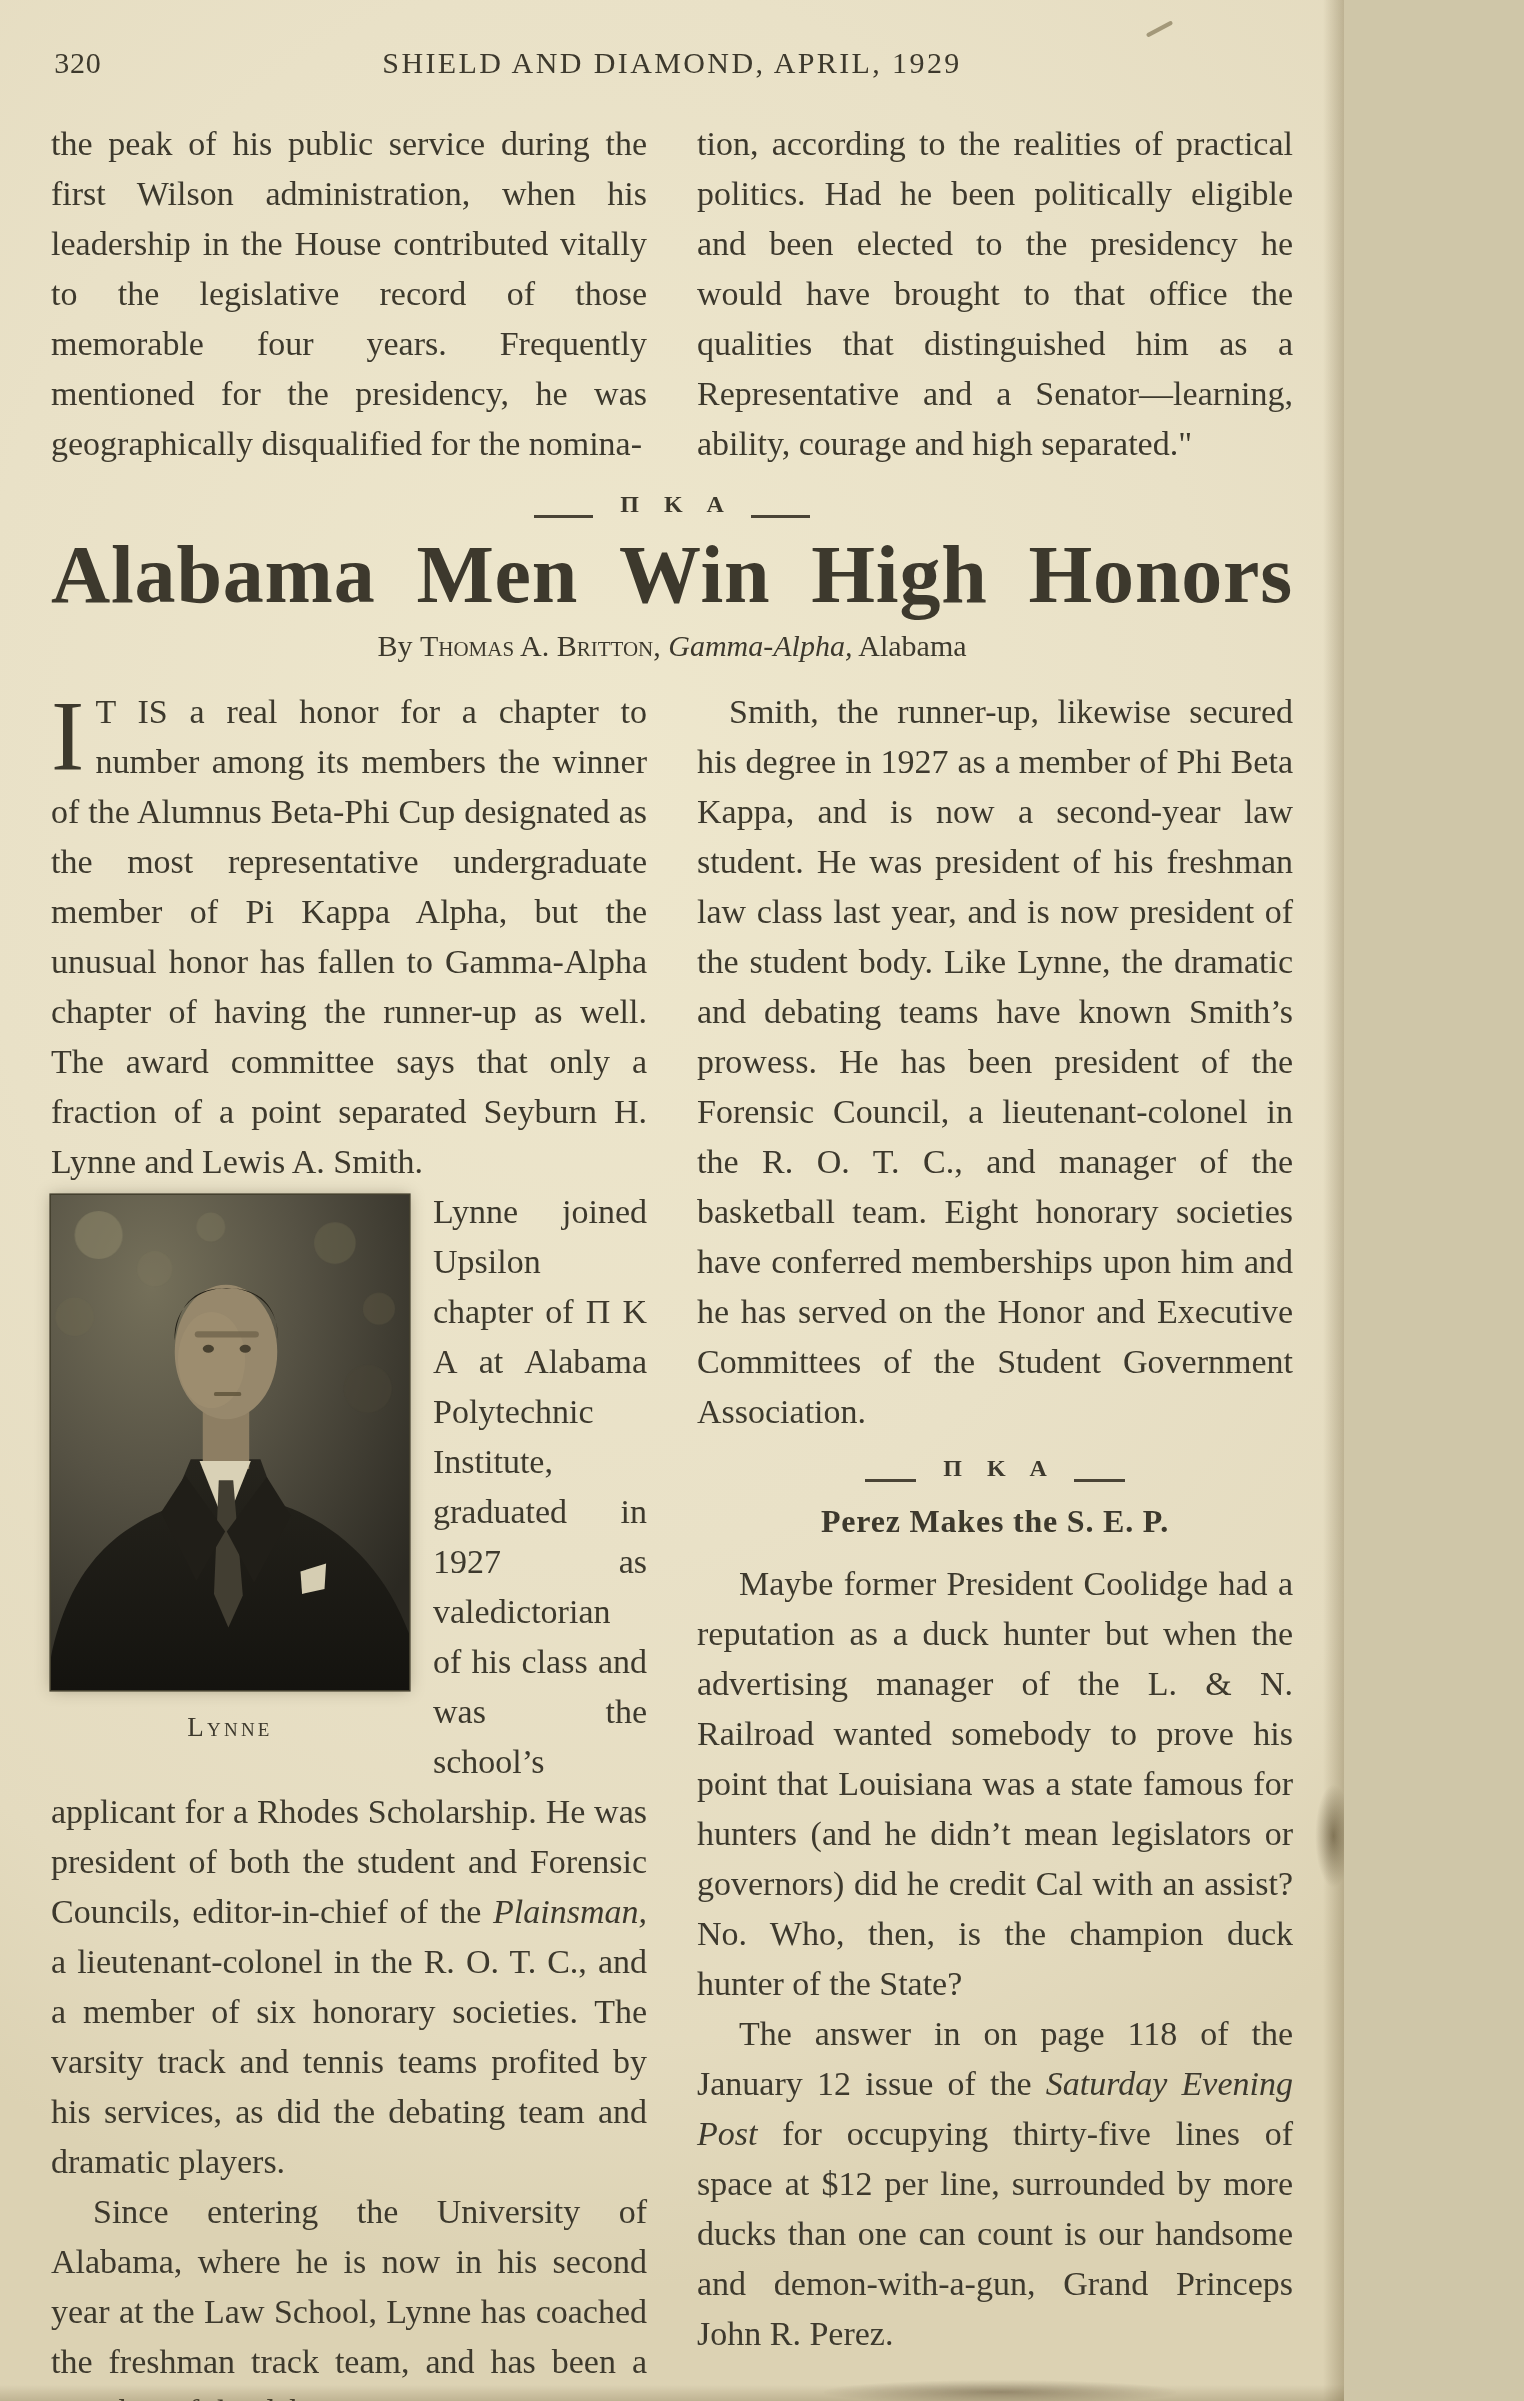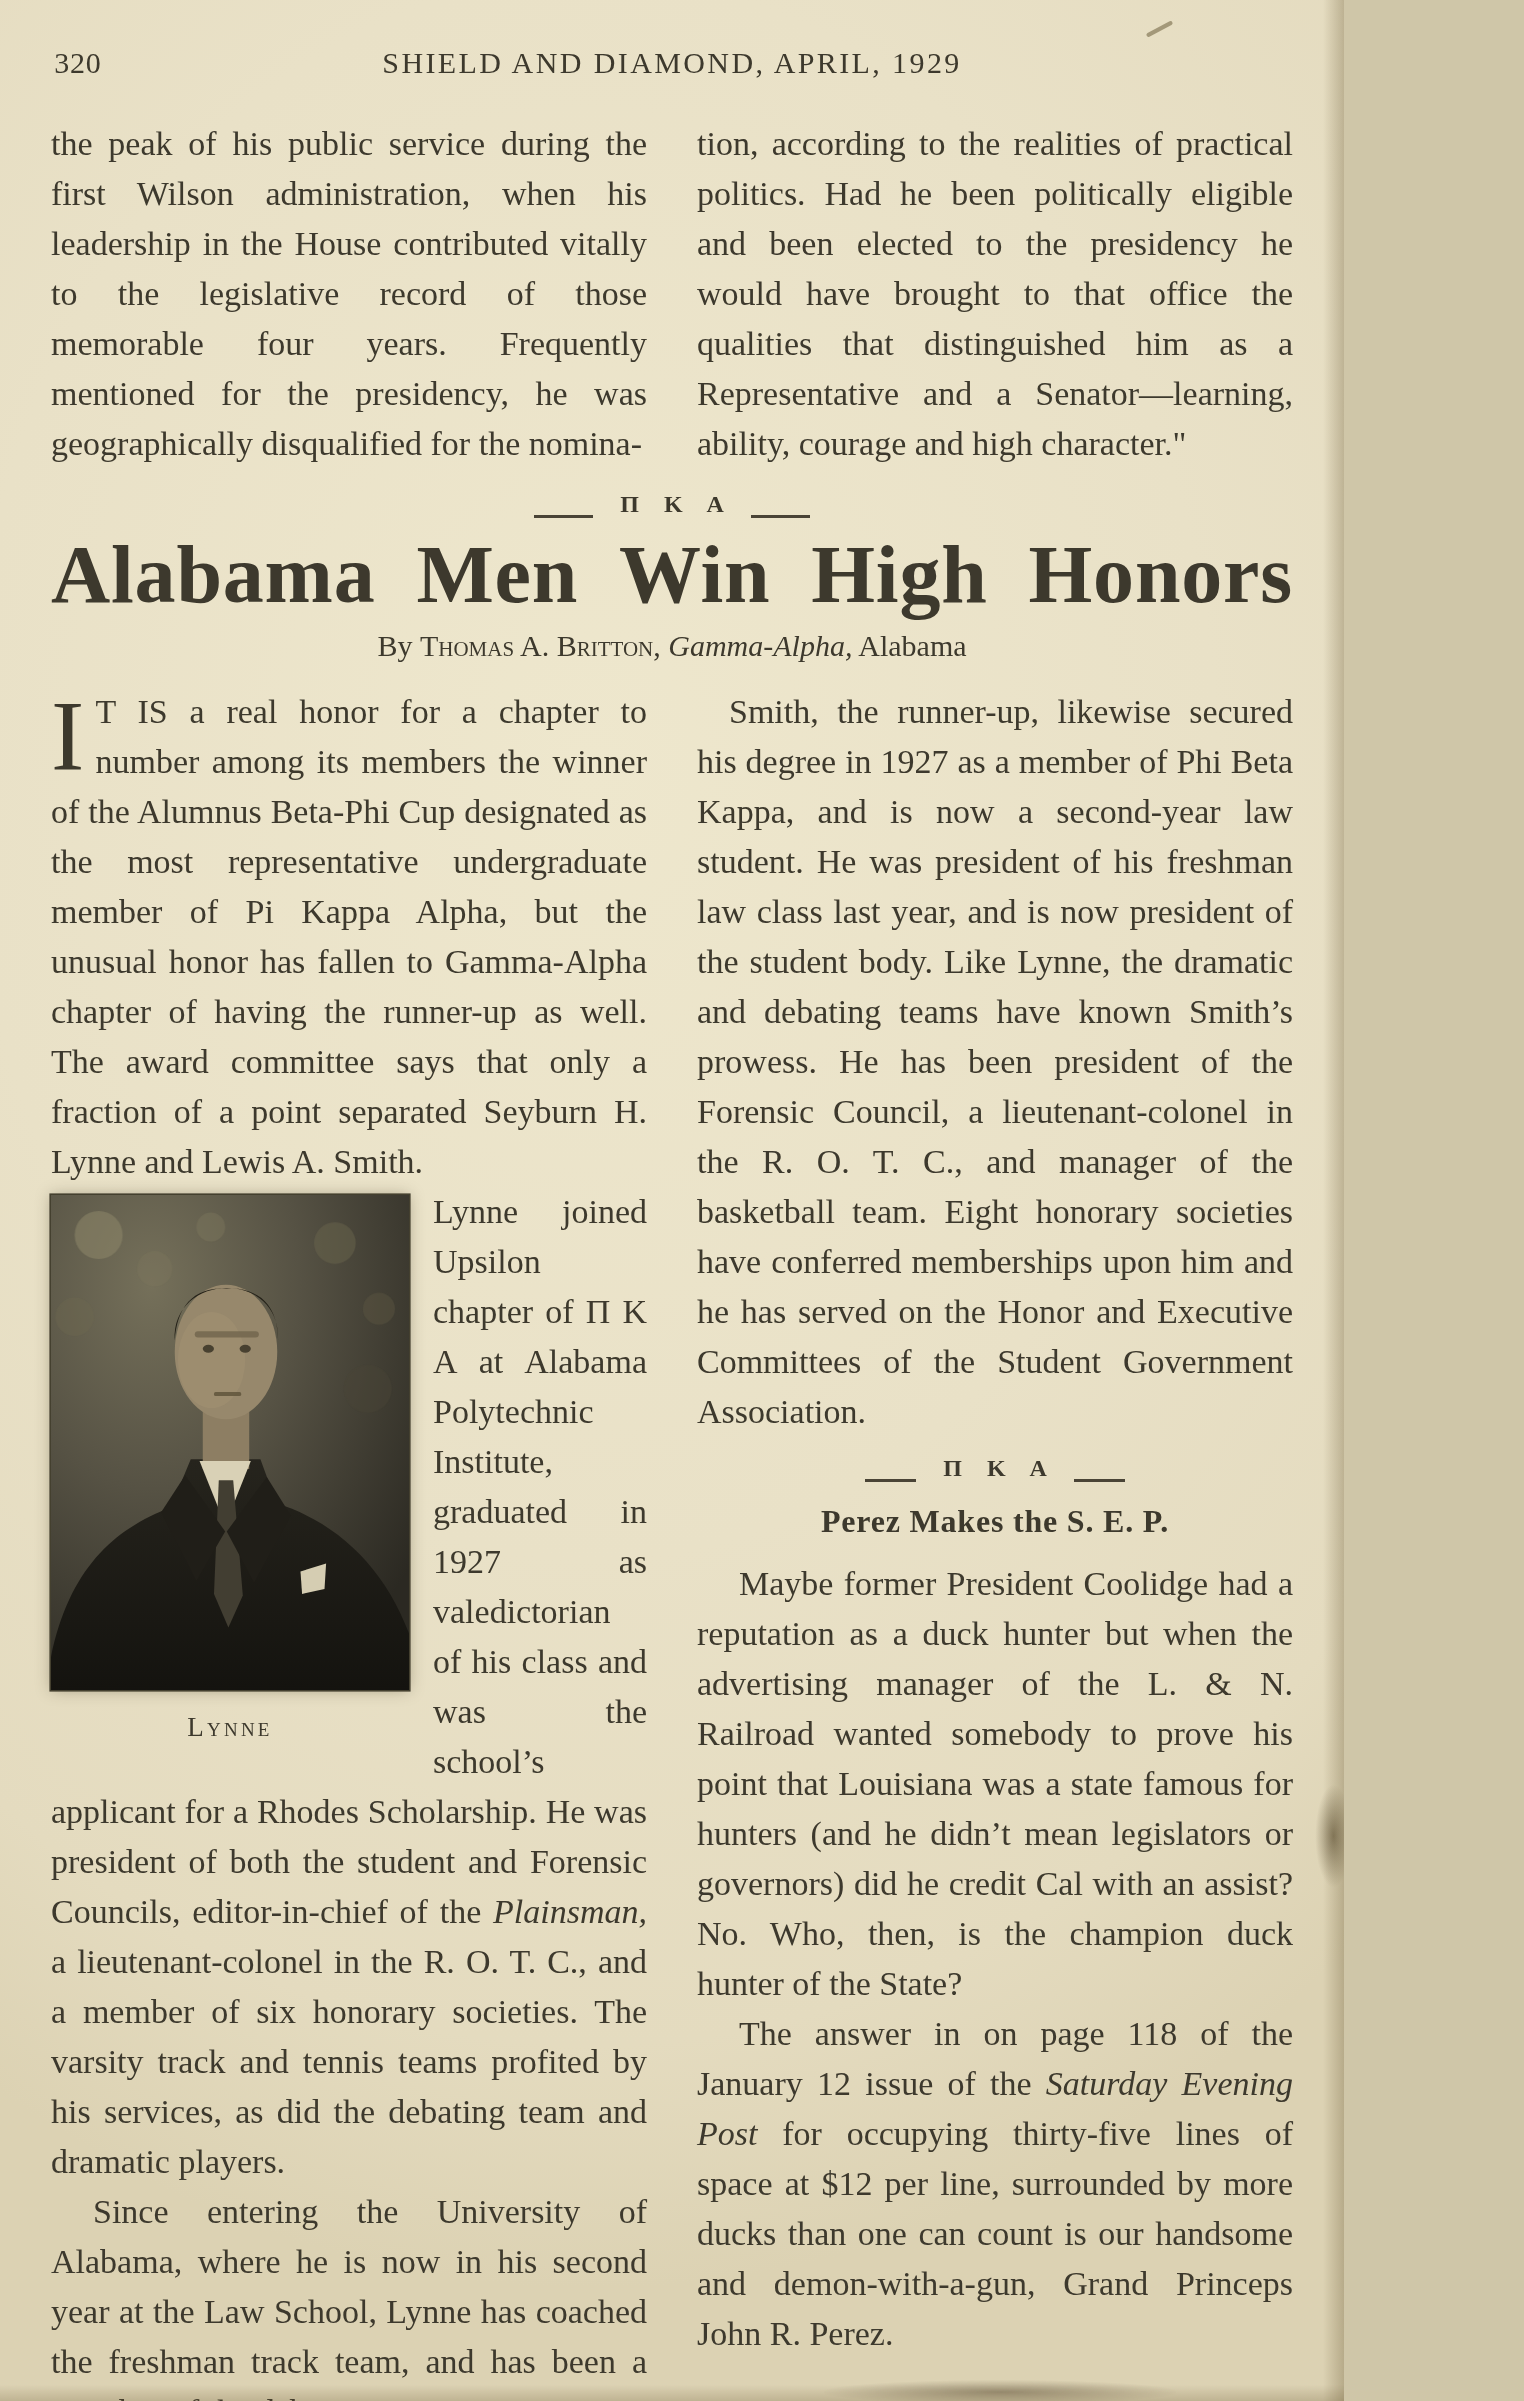--- a/index.html
+++ b/index.html
@@ -114,21 +114,21 @@
 <div class="page">
   <div class="content">
 
     <header class="page-header">
       <span class="page-number">320</span>
       <span class="journal-title">SHIELD AND DIAMOND, APRIL, 1929</span>
     </header>
 
     <section class="two-col">
       <p class="col body-text">the peak of his public service during the first Wilson administration, when his leadership in the House contributed vitally to the legislative record of those memorable four years. Frequently mentioned for the presidency, he was geographically disqualified for the nomina-</p>
-      <p class="col body-text">tion, according to the realities of practical politics. Had he been politically eligible and been elected to the presidency he would have brought to that office the qualities that distinguished him as a Representative and a Senator—learning, ability, courage and high character."</p>
+      <p class="col body-text">tion, according to the realities of practical politics. Had he been politically eligible and been elected to the presidency he would have brought to that office the qualities that distinguished him as a Representative and a Senator—learning, ability, courage and high separated."</p>
     </section>
 
     <div class="pika-divider">
       <span class="rule"></span>
       <span class="pika-label">Π K A</span>
       <span class="rule"></span>
     </div>
 
     <h1 class="headline">
         <span>Alabama</span>

